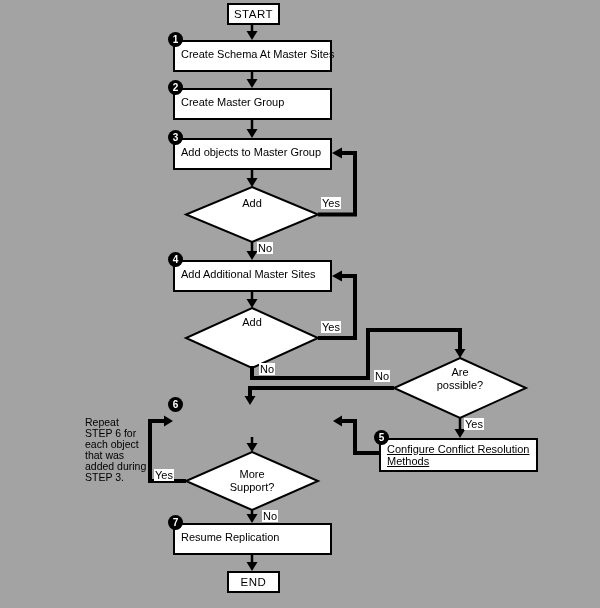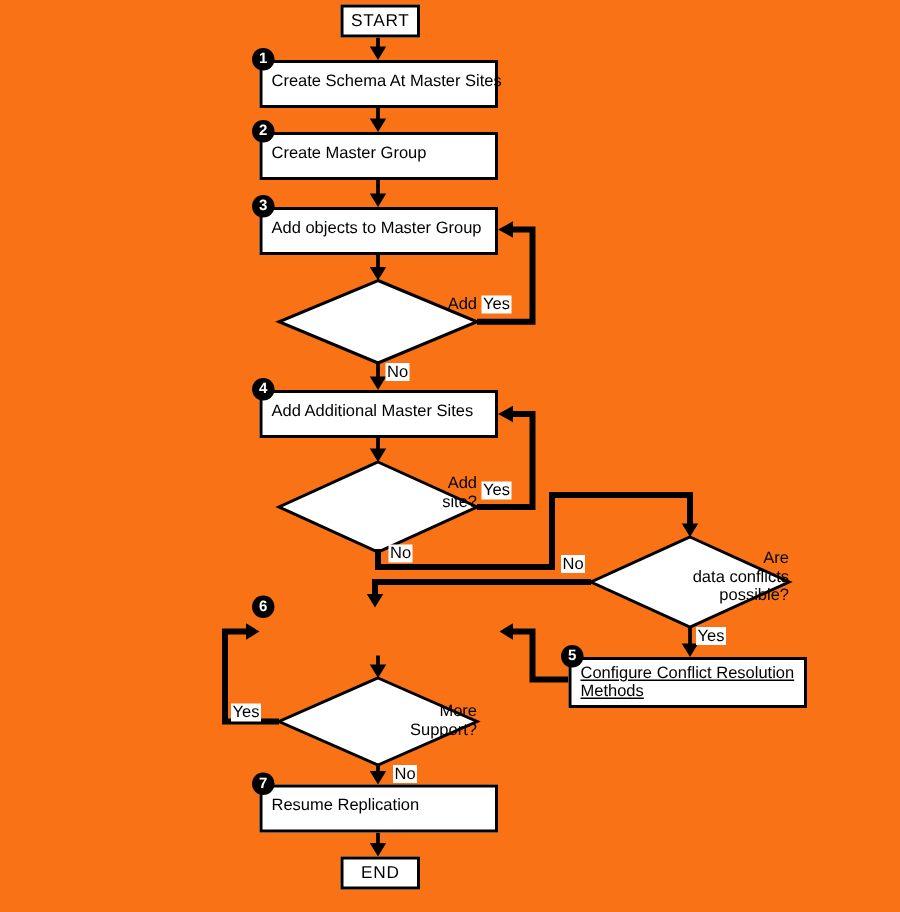--- a/index.html
+++ b/index.html
@@ -1,38 +1,38 @@
 <!DOCTYPE html>
 <html><head>
 <meta charset="utf-8">
 <style>
   html,body{margin:0;padding:0;background:#fff;}
   .canvas{
-    position:relative;width:600px;height:608px;background:#f97316;
+    position:relative;width:600px;height:608px;background:#a3a3a3;
     font-family:"Liberation Sans",sans-serif;color:#000;overflow:hidden;
   }
   .wires{position:absolute;left:0;top:0;width:600px;height:608px;}
   .box{
     position:absolute;box-sizing:border-box;width:159px;height:32px;
     border:2px solid #000;background:#fff;font-size:11px;
     padding:6px 2px 0 6px;white-space:nowrap;
   }
   .box.two-line{height:34px;padding-top:3px;line-height:12px;text-decoration:underline;}
   .terminal{
     position:absolute;box-sizing:border-box;width:53px;height:22px;
     border:2px solid #000;background:#fff;font-size:11.5px;
     display:flex;align-items:center;justify-content:center;letter-spacing:.5px;
   }
   .badge{
     position:absolute;width:15px;height:15px;border-radius:50%;
     background:#000;color:#fff;font-size:10px;font-weight:bold;
     display:flex;align-items:center;justify-content:center;z-index:3;
   }
   .lbl{position:absolute;font-size:11px;background:#fff;padding:0 1px;z-index:2;}
-  .dtext{position:absolute;text-align:right;font-size:11px;line-height:12.5px;z-index:2;}
+  .dtext{position:absolute;text-align:center;font-size:11px;line-height:12.5px;z-index:2;}
   .note{position:absolute;font-size:10.5px;line-height:11px;white-space:nowrap;}
   .box, .terminal, .dtext{z-index:2;}
 </style>
 </head>
 <body>
 
 <div class="canvas">
 
   <svg class="wires" viewBox="0 0 600 608">
 
@@ -112,35 +112,41 @@
   <div class="badge" style="left:168px;top:252px">4</div>
   <div class="badge" style="left:374px;top:430px">5</div>
   <div class="badge" style="left:168px;top:397px">6</div>
   <div class="badge" style="left:168px;top:515px">7</div>
 
   <div class="dtext" style="left:186px;top:197px;width:132px">
     <div>Add</div>
   </div>
   <div class="dtext" style="left:186px;top:316px;width:132px">
     <div>Add</div>
-    <div>site?</div>
   </div>
   <div class="dtext" style="left:394px;top:366px;width:132px">
     <div>Are</div>
-    <div>data conflicts</div>
     <div>possible?</div>
   </div>
   <div class="dtext" style="left:186px;top:468px;width:132px">
     <div>More</div>
     <div>Support?</div>
   </div>
 
   <div class="lbl" style="left:321px;top:197px">Yes</div>
   <div class="lbl" style="left:257px;top:242px">No</div>
   <div class="lbl" style="left:321px;top:321px">Yes</div>
   <div class="lbl" style="left:259px;top:363px">No</div>
   <div class="lbl" style="left:374px;top:370px">No</div>
   <div class="lbl" style="left:464px;top:418px">Yes</div>
   <div class="lbl" style="left:154px;top:469px">Yes</div>
   <div class="lbl" style="left:262px;top:510px">No</div>
 
+  <div class="note" style="left:85px;top:417px">
+    <div>Repeat</div>
+    <div>STEP 6 for</div>
+    <div>each object</div>
+    <div>that was</div>
+    <div>added during</div>
+    <div>STEP 3.</div>
+  </div>
 
 </div>
 
 </body></html>

